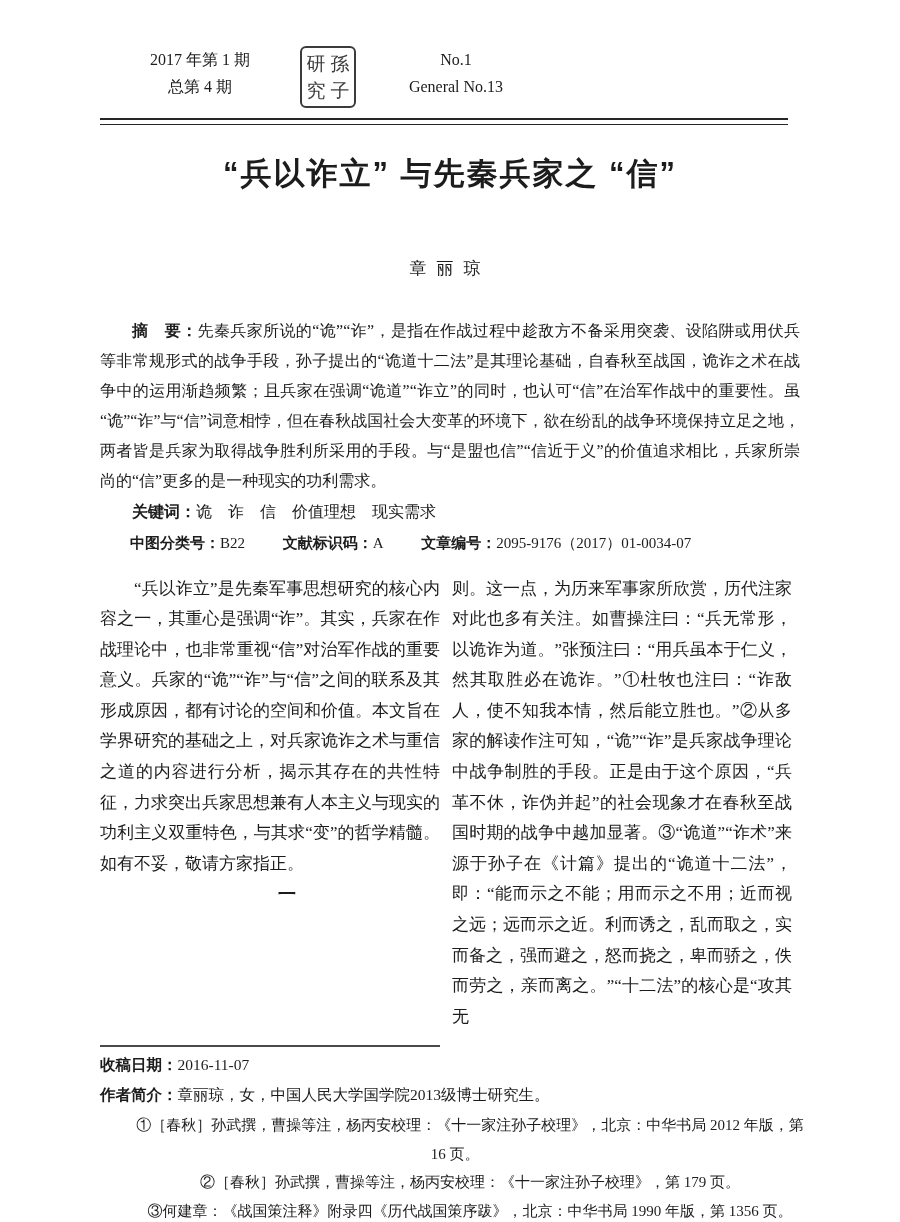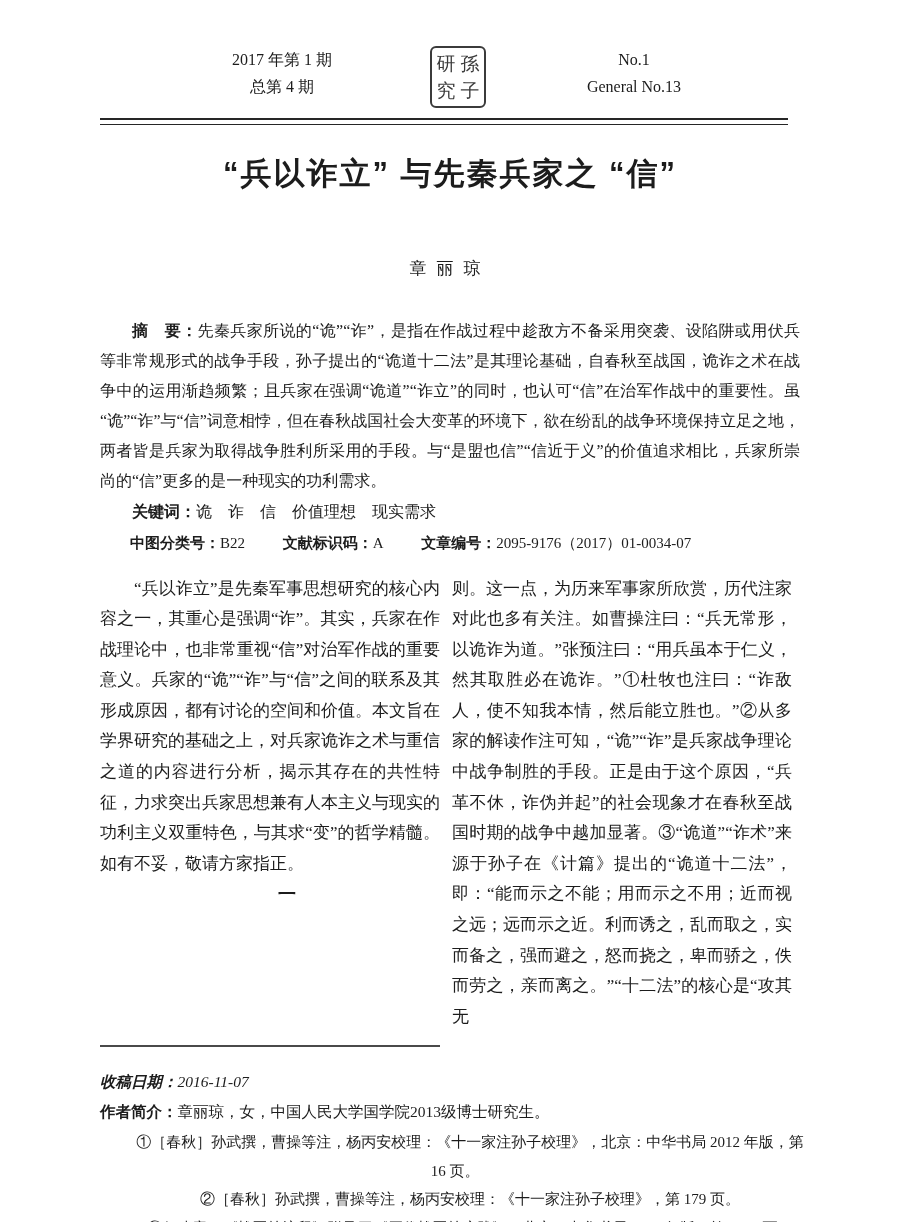--- a/index.html
+++ b/index.html
@@ -8,23 +8,22 @@
     width:900px;height:1222px;
     margin:0 auto;
     background:#ffffff;
     color:#1c1c1c;
     font-family:"Liberation Serif","DejaVu Serif",serif;
     overflow:hidden;
   }
 
   
   .header{
-    display:flex;justify-content:center;align-items:flex-start;
+    display:flex;justify-content:flex-start;align-items:flex-start;
     padding:46px 84px 0 100px;
-    gap:48px;
   }
   .header-issue{width:200px;text-align:center;font-size:16px;line-height:27px;}
   .header-no{width:200px;text-align:center;font-size:16px;line-height:27px;}
   .seal{
     margin-top:0;
     width:56px;height:62px;
     border:2.5px solid #3b3b3b;border-radius:6px;
     display:grid;grid-template-columns:1fr 1fr;grid-template-rows:1fr 1fr;
     padding:2px;box-sizing:border-box;
   }
@@ -81,21 +80,21 @@
     font-family:"Liberation Sans","DejaVu Sans",sans-serif;
     font-weight:700;font-size:18px;letter-spacing:2px;
   }
 
   
   .footnote-rule{
     margin:13px 0 0 100px;width:340px;
     border-top:2px solid #4a4a4a;
   }
   .foot-line{margin:0 90px 0 100px;font-size:15.5px;line-height:30px;}
-  .foot-line.first{margin-top:20px;font-style:italic;}
+  .foot-line.first{margin-top:3px;}
   .footnotes{margin:1px 90px 0 100px;font-size:15px;line-height:28.5px;}
   .footnotes .fn{text-indent:2em;text-align:center;}
 </style>
 </head>
 <body>
 
 <div class="page">
 
   <div class="header">
     <div class="header-issue">

